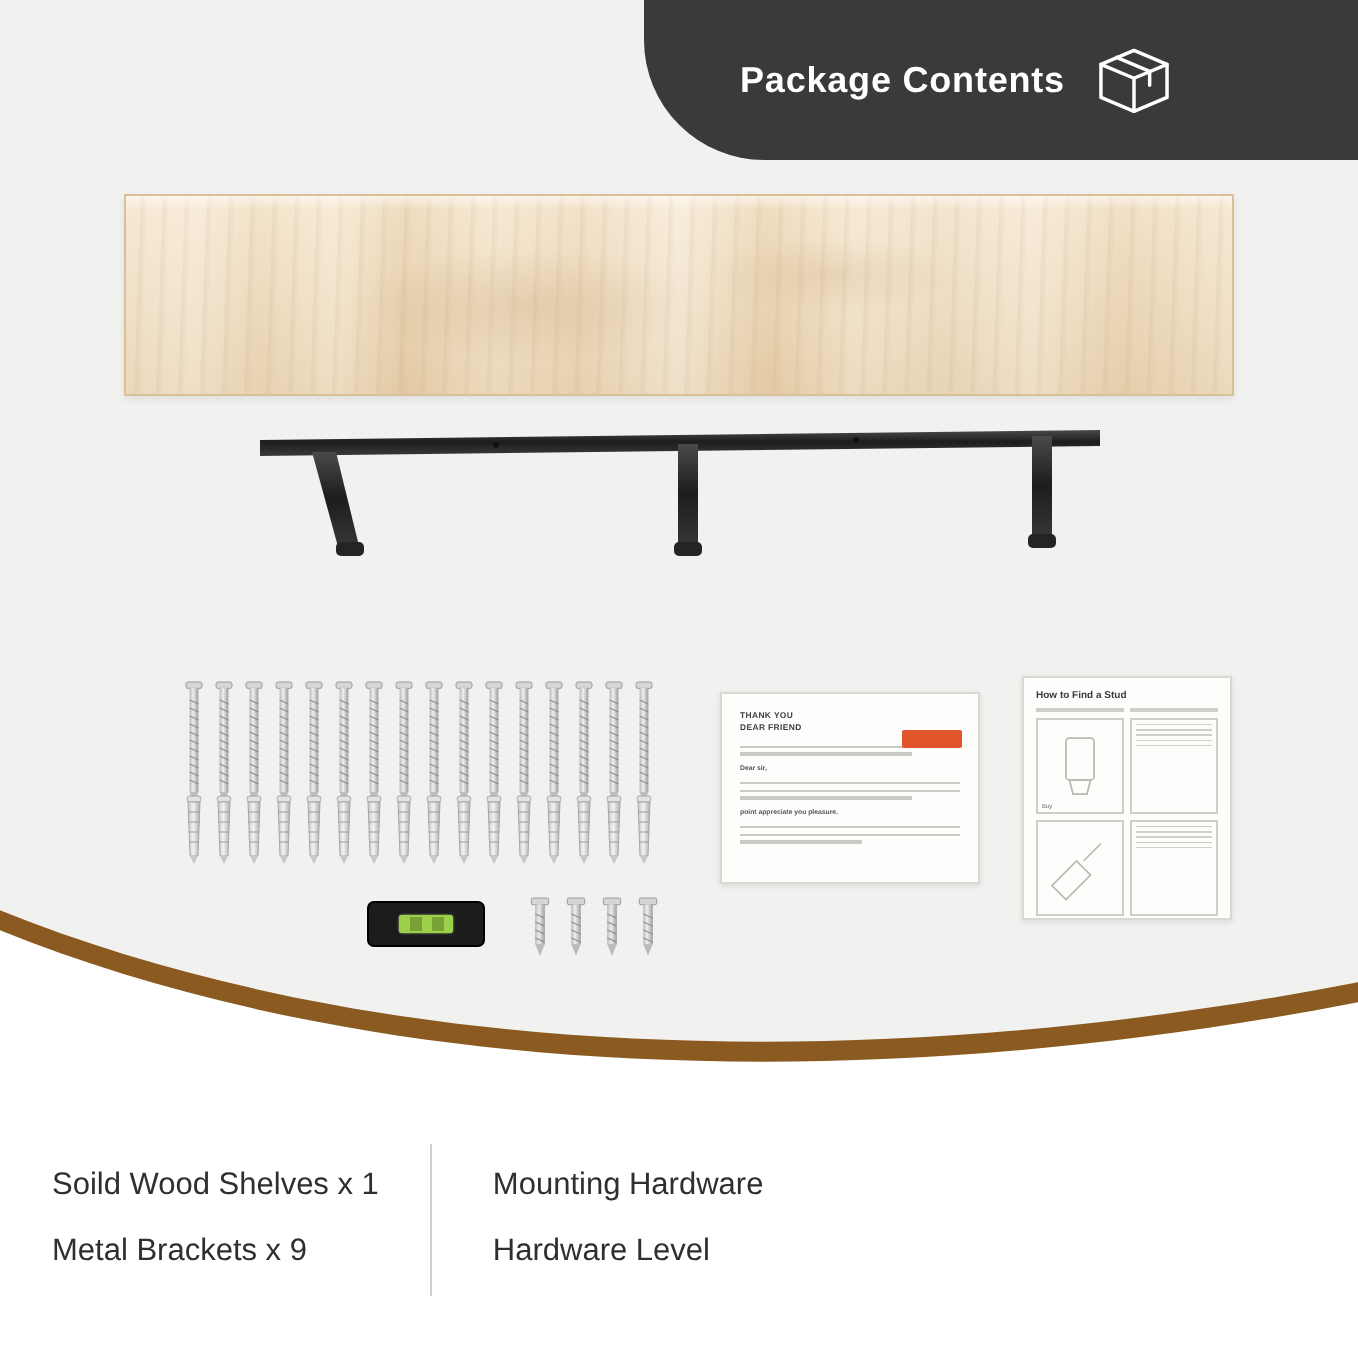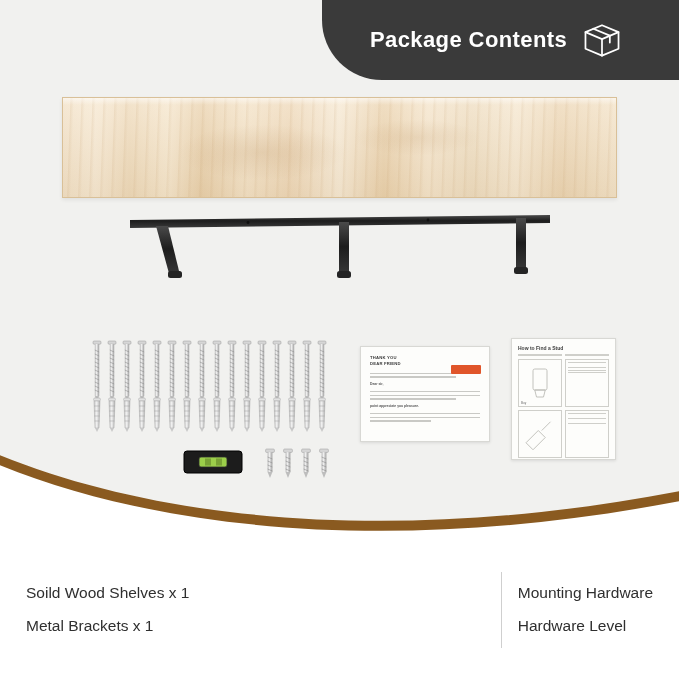--- a/index.html
+++ b/index.html
@@ -31,21 +31,21 @@
     background: #3a3a3a;
     border-bottom-left-radius: 60px;
     display: flex;
     align-items: center;
     justify-content: flex-start;
     padding-left: 48px;
     box-sizing: border-box;
   }
   .header-title {
     color: #ffffff;
-    font-size: 22px;
+    font-size: 18px;
     font-weight: bold;
     letter-spacing: 0.4px;
     white-space: nowrap;
   }
   .box-icon {
     margin-left: 14px;
     width: 42px;
     height: 40px;
     flex: none;
   }
@@ -200,32 +200,31 @@
     position: absolute;
     left: 0;
     bottom: 0;
     width: 679px;
     height: 139px;
     background: #ffffff;
     display: flex;
     align-items: center;
     padding-left: 26px;
     box-sizing: border-box;
-    justify-content: space-between;
   }
   .footer-col {
     padding-right: 26px;
     display: flex;
     flex-direction: column;
     justify-content: center;
     min-height: 76px;
   }
   .footer-col + .footer-col {
     border-left: 1px solid #cfcfcf;
-    padding-left: 16px;
+    padding-left: 30px;
   }
   .footer-line {
     font-size: 15.5px;
     color: #2f2f2f;
     line-height: 2.1;
     white-space: nowrap;
   }
 </style>
 </head>
 <body>
@@ -444,21 +443,21 @@
   <div class="swoosh">
     <svg viewBox="0 0 700 120" width="700" height="120" preserveAspectRatio="none">
       <path d="M0 36 C 180 112, 430 128, 700 74 L700 120 L0 120 Z" fill="#ffffff"></path>
       <path d="M0 30 C 180 106, 430 122, 700 68 L700 78 C 430 132, 180 116, 0 40 Z" fill="#8a5a20"></path>
     </svg>
   </div>
 
   <div class="footer">
     <div class="footer-col">
       <div class="footer-line">Soild Wood Shelves x 1</div>
-      <div class="footer-line">Metal Brackets x 1</div>
+      <div class="footer-line">Metal Brackets x 9</div>
     </div>
     <div class="footer-col">
       <div class="footer-line">Mounting Hardware</div>
       <div class="footer-line">Hardware Level</div>
     </div>
   </div>
 
 </div>
 
 </body></html>

